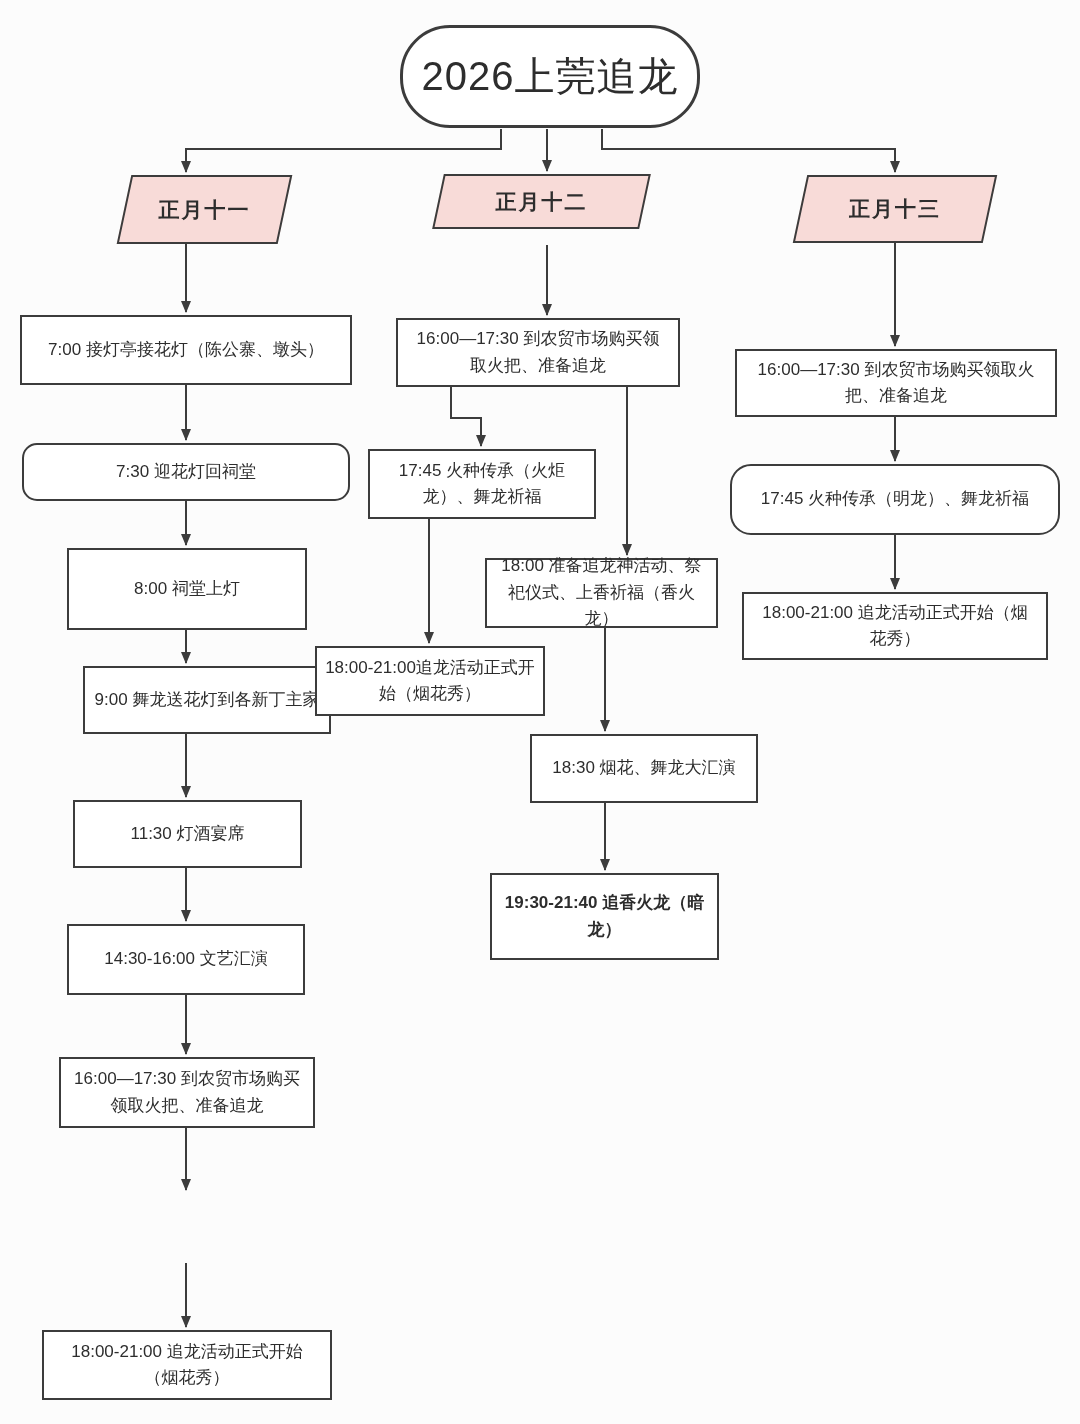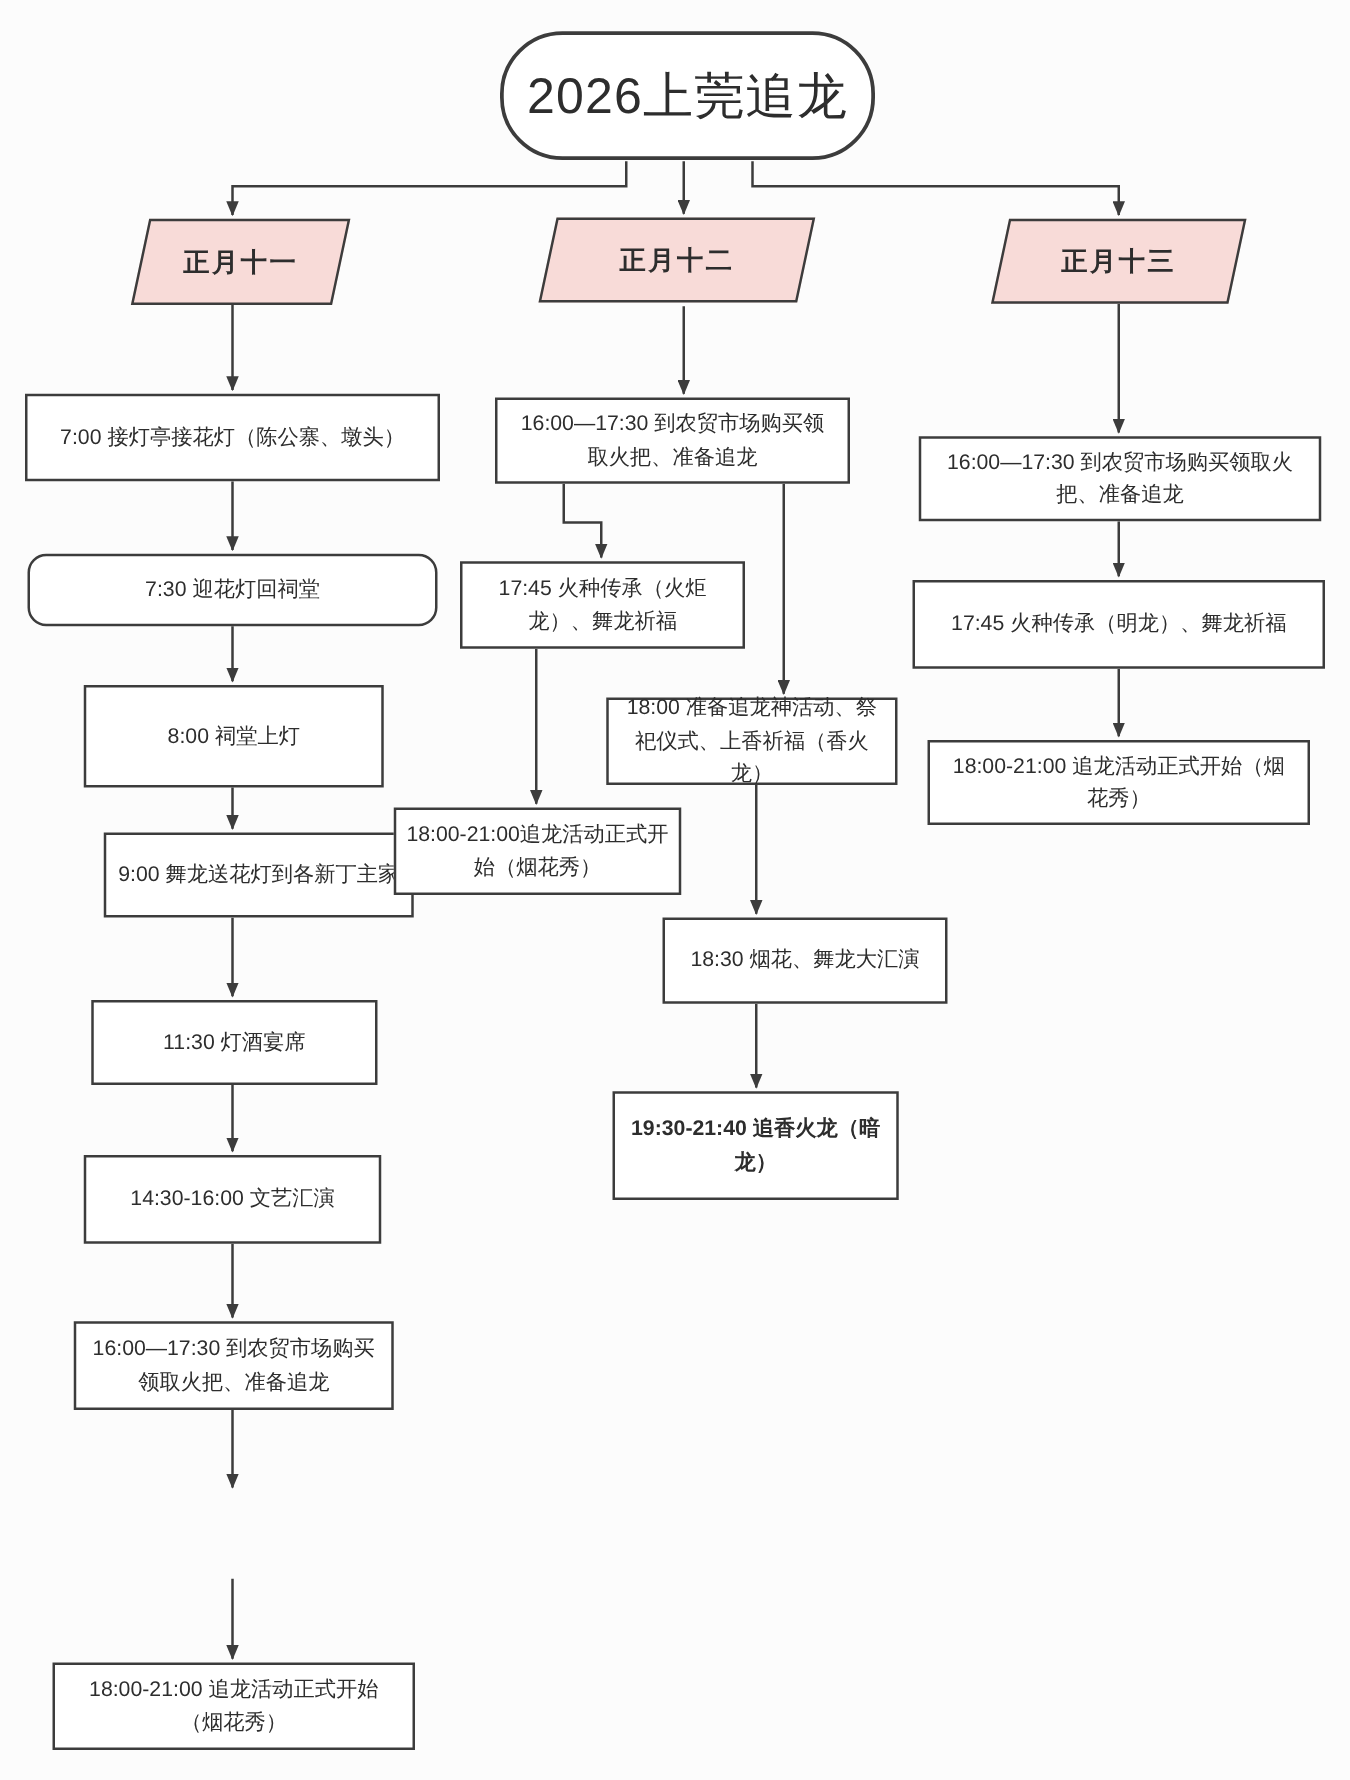--- a/index.html
+++ b/index.html
@@ -91,25 +91,25 @@
       <path d="M895,243 L895,346" marker-end="url(#ah)"></path>
       <path d="M895,417 L895,461" marker-end="url(#ah)"></path>
       <path d="M895,535 L895,589" marker-end="url(#ah)"></path>
     </g>
   </svg>
 
   <div class="title-node">
     <span>2026上莞追龙</span>
   </div>
 
-  <div class="pg" style="left:104px;top:175px;width:177px;height:69px;">
+  <div class="pg" style="left:116px;top:175px;width:177px;height:69px;">
     <span class="pg-shape"></span>
     <span class="pg-label">正月十一</span>
   </div>
-  <div class="pg" style="left:430px;top:174px;width:223px;height:68px;text-align:right;">
+  <div class="pg" style="left:430px;top:174px;width:223px;height:55px;text-align:right;">
     <span class="pg-shape"></span>
     <span class="pg-label">正月十二</span>
   </div>
   <div class="pg" style="left:792px;top:175px;width:206px;height:68px;">
     <span class="pg-shape"></span>
     <span class="pg-label">正月十三</span>
   </div>
 
   <div class="node" style="left:20px;top:315px;width:332px;height:70px;">
     <span>7:00 接灯亭接花灯（陈公寨、墩头）</span>
@@ -151,20 +151,20 @@
   <div class="node" style="left:490px;top:734px;width:228px;height:69px;padding:4px 6px;margin-left:40px;">
     <span>18:30 烟花、舞龙大汇演</span>
   </div>
   <div class="node" style="left:490px;top:873px;width:229px;height:87px;font-weight:bold;">
     <span>19:30-21:40 追香火龙（暗龙）</span>
   </div>
 
   <div class="node" style="left:735px;top:349px;width:322px;height:68px;">
     <span>16:00—17:30 到农贸市场购买领取火把、准备追龙</span>
   </div>
-  <div class="node" style="left:730px;top:464px;width:330px;height:71px;">
+  <div class="node" style="left:730px;top:464px;width:330px;height:71px;border-radius:21px;">
     <span>17:45 火种传承（明龙）、舞龙祈福</span>
   </div>
   <div class="node" style="left:742px;top:592px;width:306px;height:68px;">
     <span>18:00-21:00 追龙活动正式开始（烟花秀）</span>
   </div>
 
 </div>
 
 </body></html>

